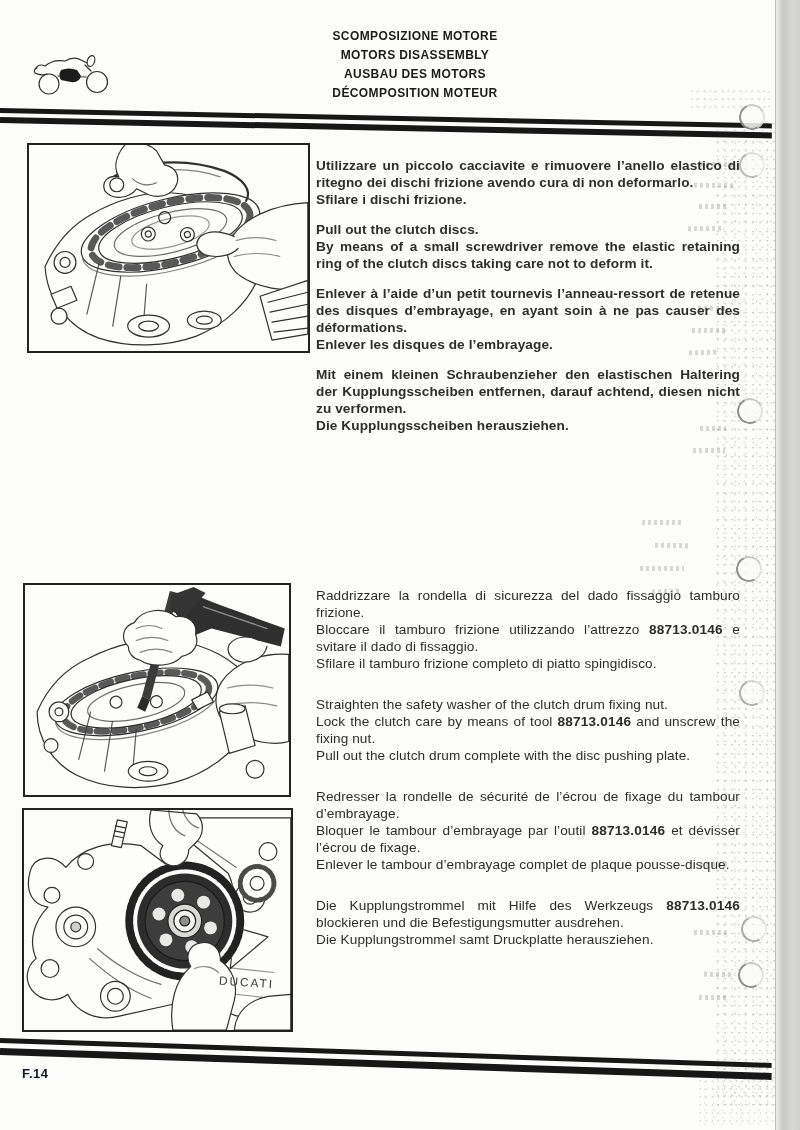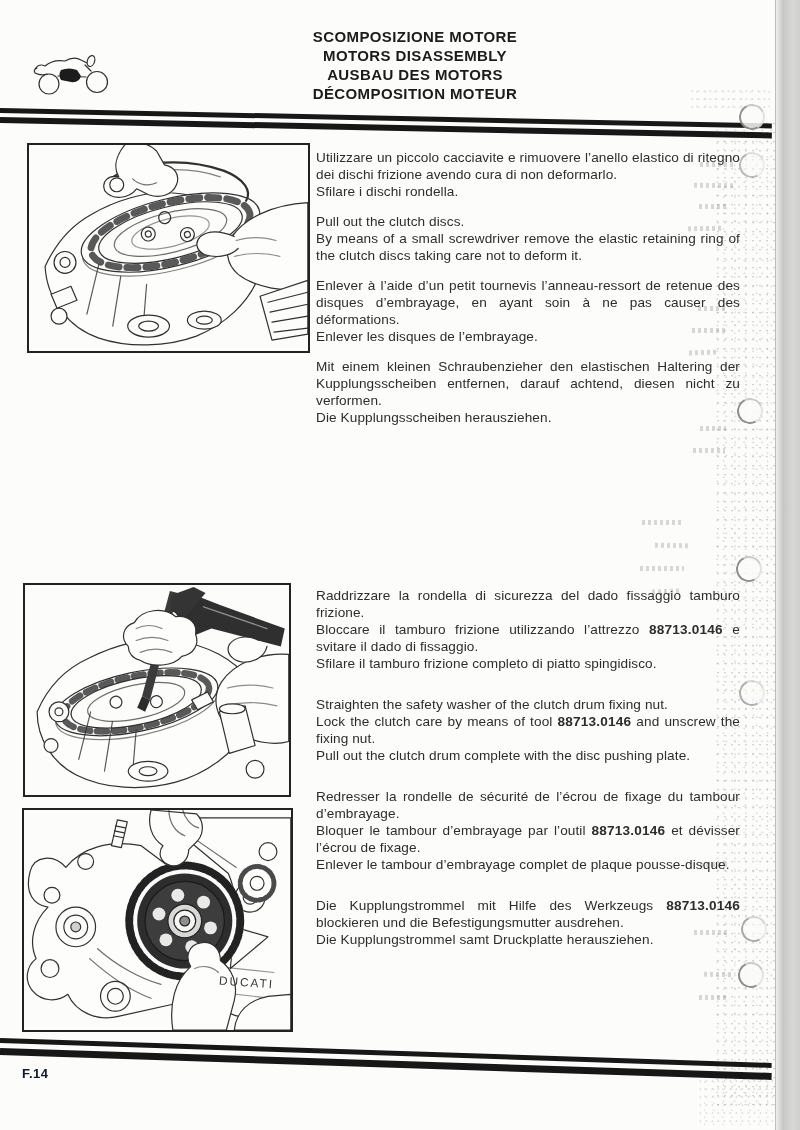--- a/index.html
+++ b/index.html
@@ -33,32 +33,32 @@
   .ghost{position:absolute;height:5px;opacity:.38;filter:blur(.7px);
     background:repeating-linear-gradient(90deg,rgba(75,75,85,.55) 0 3px,transparent 3px 6px);}
   
   .rule{position:absolute;left:0;width:772px;background:#171717;transform-origin:left center;}
   .rule.t1{top:108px;height:5px;transform:rotate(1.15deg);}
   .rule.t2{top:117px;height:6px;transform:rotate(1.15deg);}
   .rule.b1{top:1038px;height:5px;transform:rotate(1.85deg);}
   .rule.b2{top:1048px;height:7px;transform:rotate(1.85deg);}
   
   .title{position:absolute;left:255px;top:27px;width:320px;text-align:center;
-    font-weight:700;font-size:15px;line-height:19px;letter-spacing:.4px;color:#1b1b1b;}
+    font-weight:700;font-size:12px;line-height:19px;letter-spacing:.4px;color:#1b1b1b;}
   .moto{position:absolute;left:28px;top:48px;}
   
   .fig{position:absolute;border:2px solid #222;background:#fcfcfb;box-sizing:border-box;}
   .fig svg{display:block;width:100%;height:100%;}
   .fig1{left:27px;top:143px;width:283px;height:210px;}
   .fig2{left:23px;top:583px;width:268px;height:214px;}
   .fig3{left:22px;top:808px;width:271px;height:224px;}
   
   .tcol{position:absolute;left:316px;width:424px;font-size:13.6px;line-height:17px;
     color:#2d2d2d;letter-spacing:.1px;}
-  .tcol1{top:149px;}
+  .tcol1{top:157px;font-weight:bold;}
   .tcol2{top:587px;}
   .tcol1 .block{margin-bottom:13px;}
   .tcol2 .block{margin-bottom:24px;}
   .sentence{text-align:justify;}
   .sentence .b{font-weight:700;letter-spacing:.2px;}
   
   .footer{position:absolute;left:22px;top:1066px;font-weight:700;font-size:13px;
     letter-spacing:.5px;color:#0f172a;}
   
   .art{stroke:#303030;fill:none;stroke-width:1.2;stroke-linecap:round;stroke-linejoin:round;}
@@ -241,21 +241,21 @@
         <path d="M172,160 C180,156 190,158 196,164" opacity=".6"></path>
         <path d="M212,222 C214,204 226,192 246,188 L269,186 L269,222 Z" fill="#fdfdfc"></path>
       </g>
       <text x="224" y="178" text-anchor="middle" font-size="12" letter-spacing="2" fill="#3b3b3b" transform="rotate(4 224 178)">DUCATI</text>
     </svg>
   </div>
 
   <div class="tcol tcol1">
     <div class="block">
         <div class="sentence"><span>Utilizzare un piccolo cacciavite e rimuovere l’anello elastico di ritegno dei dischi frizione avendo cura di non deformarlo.</span></div>
-        <div class="sentence"><span>Sfilare i dischi rondella.</span></div>
+        <div class="sentence"><span>Sfilare i dischi frizione.</span></div>
       </div>
     <div class="block">
         <div class="sentence"><span>Pull out the clutch discs.</span></div>
         <div class="sentence"><span>By means of a small screwdriver remove the elastic retaining ring of the clutch discs taking care not to deform it.</span></div>
       </div>
     <div class="block">
         <div class="sentence"><span>Enlever à l’aide d’un petit tournevis l’anneau-ressort de retenue des disques d’embrayage, en ayant soin à ne pas causer des déformations.</span></div>
         <div class="sentence"><span>Enlever les disques de l’embrayage.</span></div>
       </div>
     <div class="block">

